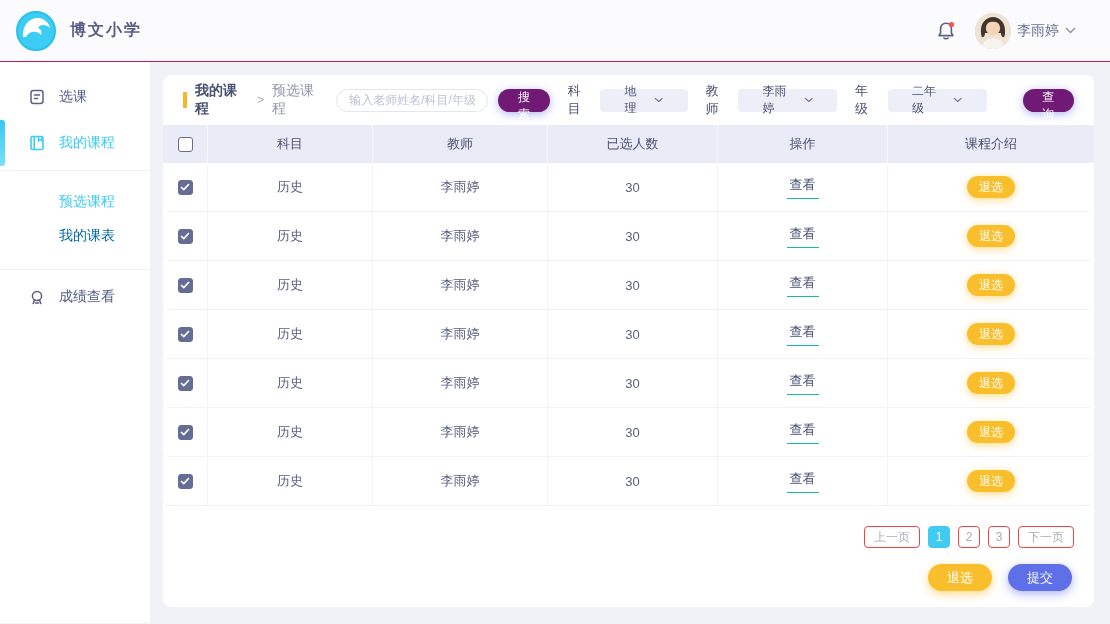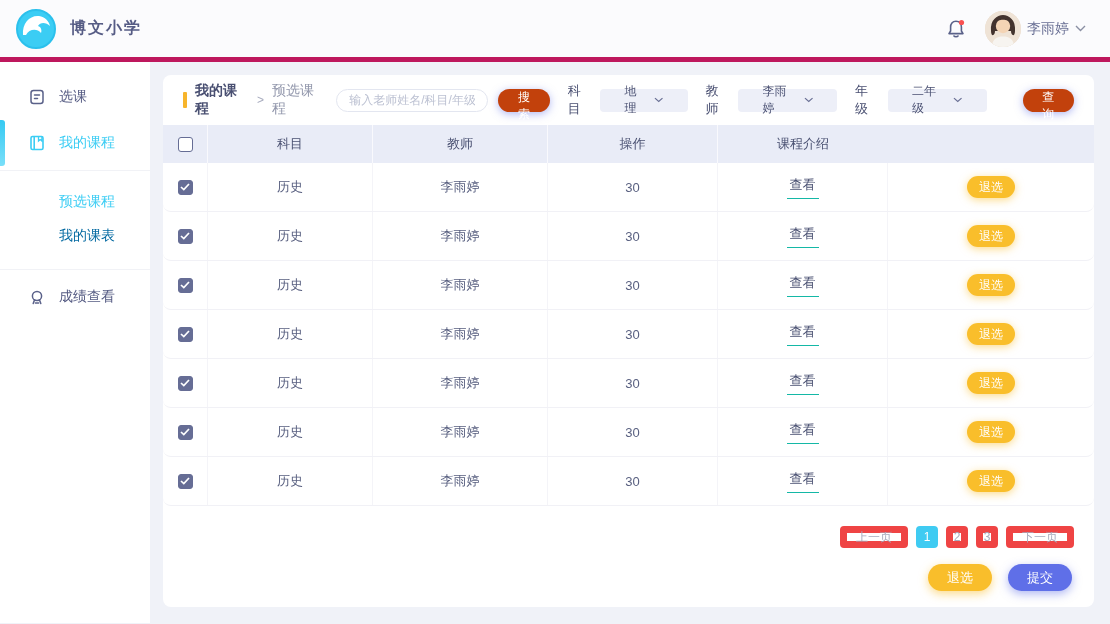--- a/index.html
+++ b/index.html
@@ -3,22 +3,22 @@
 <meta charset="utf-8">
 <style>
   * { margin:0; padding:0; box-sizing:border-box; }
   html,body { width:1110px; height:624px; overflow:hidden; }
   body {
     font-family:"Liberation Sans","DejaVu Sans",sans-serif;
     background:#F0F2F8; color:#555B83;
   }
   
   .topbar {
-    height:62px; background:#FBFBFD; border-bottom:5px solid #be185d;
-    display:flex; align-items:center; padding:0 24px 0 16px;
+    height:62px; background:#FBFBFD; border-bottom:1px solid #be185d;
+    display:flex; align-items:center; padding:0 34px 0 16px;
   }
   .logo-wrap { display:flex; align-items:center; gap:14px; }
   .logo-circle { width:40px; height:40px; }
   .school-name { font-size:16px; font-weight:bold; letter-spacing:2px; color:#565C85; }
   .topbar-right { margin-left:auto; display:flex; align-items:center; gap:18px; }
   .bell { position:relative; width:22px; height:22px; cursor:pointer; }
   .avatar { width:36px; height:36px; border-radius:50%; overflow:hidden; background:#E9DCCE; }
   .user-chip { display:flex; align-items:center; gap:6px; cursor:pointer; }
   .user-name { font-size:14px; color:#6A7095; }
   
@@ -49,21 +49,21 @@
   .crumb-parent { color:#4A5072; font-weight:bold; cursor:pointer; }
   .crumb-sep { color:#A7ABBE; font-size:12px; }
   .crumb-current { color:#9196AB; }
   .search-input {
     margin-left:auto; width:152px; height:23px; border:1px solid #E3E6F0; border-radius:12px;
     padding:0 12px; font-size:12px; color:#3b82f6; outline:none; background:#fff;
     font-family:"Liberation Sans","DejaVu Sans",sans-serif;
   }
   .search-input::placeholder { color:#BCC1D2; }
   .btn-pill-purple {
-    height:23px; padding:0 14px; border:none; border-radius:12px; background:#c2410c;
+    height:23px; padding:0 14px; border:none; border-radius:12px; background:#701a75;
     color:#fff; font-size:12px; cursor:pointer;
     box-shadow:0 2px 9px rgba(95,111,232,.5);
     font-family:Liberation Serif, serif;
   }
   .filter-group { display:flex; align-items:center; gap:8px; margin-left:8px; }
   .filter-label { font-size:13px; color:#4A5072; }
   .select-box {
     height:23px; background:#EDEFF8; border-radius:4px; display:flex; align-items:center;
     gap:7px; padding:0 24px; font-size:12px; color:#4A5072; cursor:pointer;
   }
@@ -93,21 +93,21 @@
     color:#4A5172; cursor:pointer; padding:0 3px 4px; border-bottom:1px solid #14b8a6;
   }
   .btn-mini-yellow {
     height:22px; padding:0 12px; border:none; border-radius:11px; background:#F9BE2B;
     color:#fff; font-size:12px; cursor:pointer; box-shadow:0 2px 8px rgba(249,190,43,.55);
     font-family:"Liberation Sans","DejaVu Sans",sans-serif;
   }
   
   .pager { display:flex; justify-content:flex-end; align-items:center; gap:8px; padding:20px 20px 0 0; }
   .pg-btn {
-    height:22px; padding:0 9px; background:#fff; border:7px solid #ef4444; border-radius:4px;
+    height:22px; padding:0 9px; background:#fff; border:1px solid #ef4444; border-radius:4px;
     color:#A6AABC; font-size:12px; cursor:pointer; display:flex; align-items:center; justify-content:center;
     font-family:"Liberation Sans","DejaVu Sans",sans-serif;
   }
   .pg-num { width:22px; padding:0; }
   .pg-num.active { background:#3FCBF2; border-color:#3FCBF2; color:#fff; }
   
   .footer-actions { display:flex; justify-content:flex-end; gap:16px; padding:16px 22px 0 0; }
   .btn-big {
     height:27px; padding:0 19px; border:none; border-radius:14px; color:#fff; font-size:13px;
     cursor:pointer; font-family:"Liberation Sans","DejaVu Sans",sans-serif;
@@ -254,20 +254,21 @@
       </div>
 
       <div class="grid-row thead">
         <div class="th">
           <div class="cb">
             
           </div>
         </div>
         <div class="th">科目</div>
         <div class="th">教师</div>
+        <div class="th">已选人数</div>
         <div class="th">操作</div>
         <div class="th">课程介绍</div>
       </div>
 
       <div>
         <div class="grid-row trow">
           <div class="td">
             <div class="cb checked">
               <svg width="10" height="8" viewBox="0 0 10 8">
                   <polyline points="1,4 3.8,6.6 9,1" fill="none" stroke="#fff" stroke-width="1.7"></polyline>

